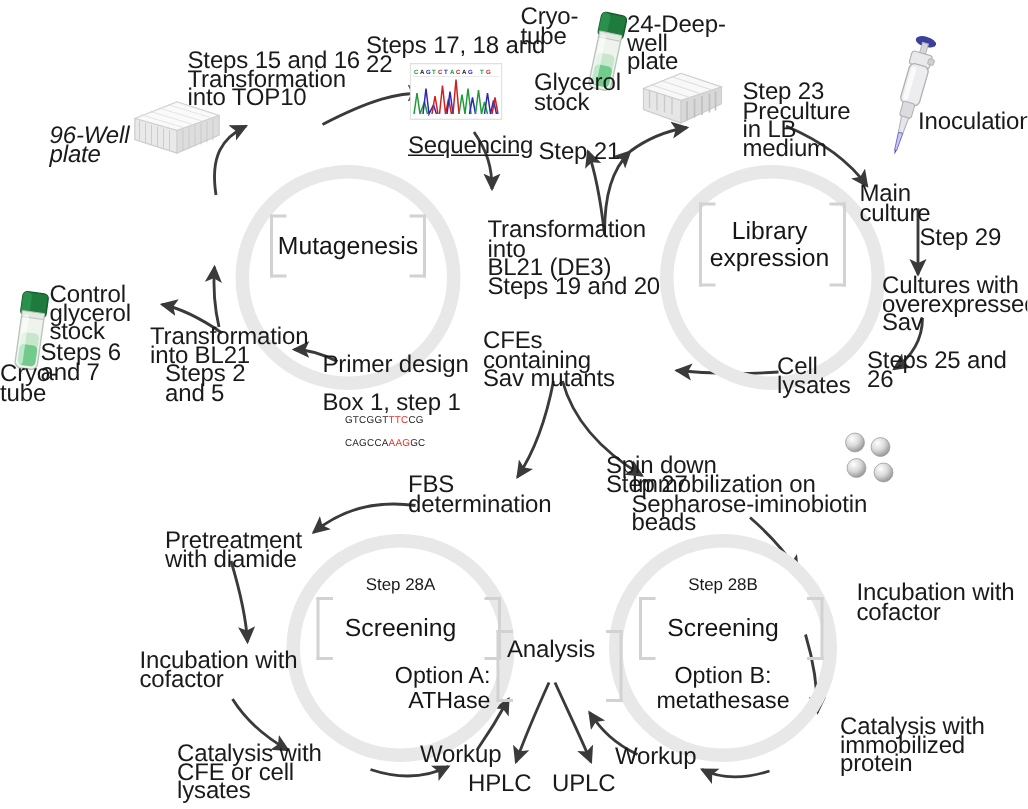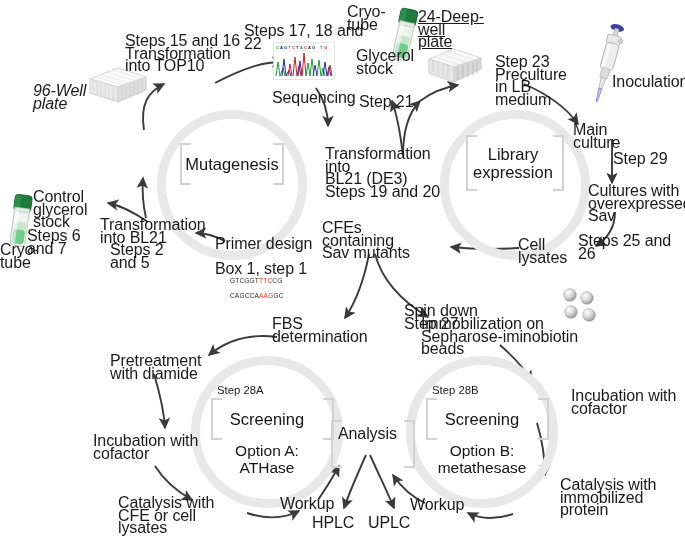--- a/index.html
+++ b/index.html
@@ -6,21 +6,21 @@
   body{font-family:"Liberation Sans","DejaVu Sans",sans-serif;color:#1a1a1a;}
   #canvas{position:relative;width:685px;height:539px;overflow:hidden;background:#fff;}
 
   .lbl{position:absolute;font-size:16px;line-height:12.6px;color:#1a1a1a;white-space:pre-line;letter-spacing:-0.1px;}
 
   
   .ring{position:absolute;border-radius:50%;border:9px solid #e8e8e8;box-sizing:border-box;}
   .ring-inner{position:absolute;display:flex;flex-direction:column;align-items:center;justify-content:center;}
   .ring-title{font-size:16.5px;line-height:18px;text-align:center;color:#161616;}
   .ring-sub{font-size:15.5px;line-height:17px;text-align:center;color:#161616;}
-  .ring-step{position:absolute;font-size:11.3px;text-align:left;color:#1a1a1a;}
+  .ring-step{position:absolute;font-size:11.3px;text-align:center;color:#1a1a1a;}
 
   
   .brk{position:absolute;width:11px;box-sizing:border-box;border:2px solid #d2d2d2;}
   .brk.l{border-right:none;}
   .brk.r{border-left:none;}
 
   
   .abrk{position:absolute;width:11px;box-sizing:border-box;border:2px solid #d2d2d2;}
   .abrk.l{border-right:none;}
   .abrk.r{border-left:none;}
@@ -111,21 +111,21 @@
     <div class="ring-title" style="white-space:pre-line;">Library
 expression</div>
   </div>
 
   <div class="ring-step" style="left:217px;top:384px;width:100px;">Step 28A</div>
   <div class="brk l" style="left:211px;top:398px;height:42px;"></div>
   <div class="brk r" style="left:323px;top:398px;height:42px;"></div>
   <div class="ring-inner" style="left:218px;top:398px;width:98px;height:42px;">
     <div class="ring-title">Screening</div>
   </div>
-  <div class="ring-sub" style="position:absolute;left:207px;top:442px;width:120px;white-space:pre-line;">Option A:
+  <div class="ring-sub" style="position:absolute;left:207px;top:442px;width:120px;white-space:pre-line;text-align:right;">Option A:
 ATHase</div>
 
   <div class="ring-step" style="left:432px;top:384px;width:100px;">Step 28B</div>
   <div class="brk l" style="left:426px;top:398px;height:42px;"></div>
   <div class="brk r" style="left:538px;top:398px;height:42px;"></div>
   <div class="ring-inner" style="left:433px;top:398px;width:98px;height:42px;">
     <div class="ring-title">Screening</div>
   </div>
   <div class="ring-sub" style="position:absolute;left:420px;top:442px;width:124px;white-space:pre-line;">Option B:
 metathesase</div>
@@ -274,21 +274,21 @@
       <path d="M44,34 L46,18 L48,34 L50,26 L52,34" stroke="#1f9c3a"></path>
       <path d="M50,34 L52,20 L54,34 L56,25 L58,34" stroke="#2a2ab0"></path>
       <path d="M55,34 L57,23 L59,34" stroke="#d02020"></path>
     </g>
   </svg>
 
   <div class="lbl" style="left:125px;top:35px;width:130px;">Steps 15 and 16
 Transformation
 into TOP10</div>
   <div class="lbl" style="left:244px;top:25px;width:122px;">Steps 17, 18 and 22</div>
-  <div class="lbl" style="left:272px;top:92px;width:66px;">Sequencing</div>
+  <div class="lbl" style="left:272px;top:92px;width:66px;text-decoration:underline;">Sequencing</div>
   <div class="lbl" style="left:33px;top:85px;width:55px;font-style:italic;">96-Well
 plate</div>
   <div class="lbl" style="left:33px;top:191px;width:66px;">Control
 glycerol
 stock</div>
   <div class="lbl" style="left:27px;top:230px;width:80px;">Steps 6 and 7</div>
   <div class="lbl" style="left:0px;top:244px;width:44px;">Cryo-
 tube</div>
   <div class="lbl" style="left:100px;top:219px;width:100px;">Transformation
 into BL21</div>
@@ -305,21 +305,21 @@
   </div>
 
   <div class="lbl" style="left:325px;top:148px;width:120px;">Transformation into
 BL21 (DE3)
 Steps 19 and 20</div>
   <div class="lbl" style="left:347px;top:6px;width:46px;">Cryo-
 tube</div>
   <div class="lbl" style="left:356px;top:50px;width:66px;">Glycerol
 stock</div>
   <div class="lbl" style="left:359px;top:96px;width:60px;">Step 21</div>
-  <div class="lbl" style="left:418px;top:11px;width:90px;text-decoration:underline;">24-Deep-well
+  <div class="lbl" style="left:418px;top:11px;width:90px;">24-Deep-well
 plate</div>
   <div class="lbl" style="left:495px;top:44px;width:92px;margin-top:12px;">Step 23
 Preculture
 in LB medium</div>
   <div class="lbl" style="left:612px;top:76px;width:70px;">Inoculation</div>
   <div class="lbl" style="left:573px;top:124px;width:80px;">Main culture</div>
   <div class="lbl" style="left:613px;top:153px;width:56px;">Step 29</div>
   <div class="lbl" style="left:588px;top:185px;width:97px;">Cultures with
 overexpressed Sav</div>
   <div class="lbl" style="left:578px;top:235px;width:96px;">Steps 25 and 26</div>

